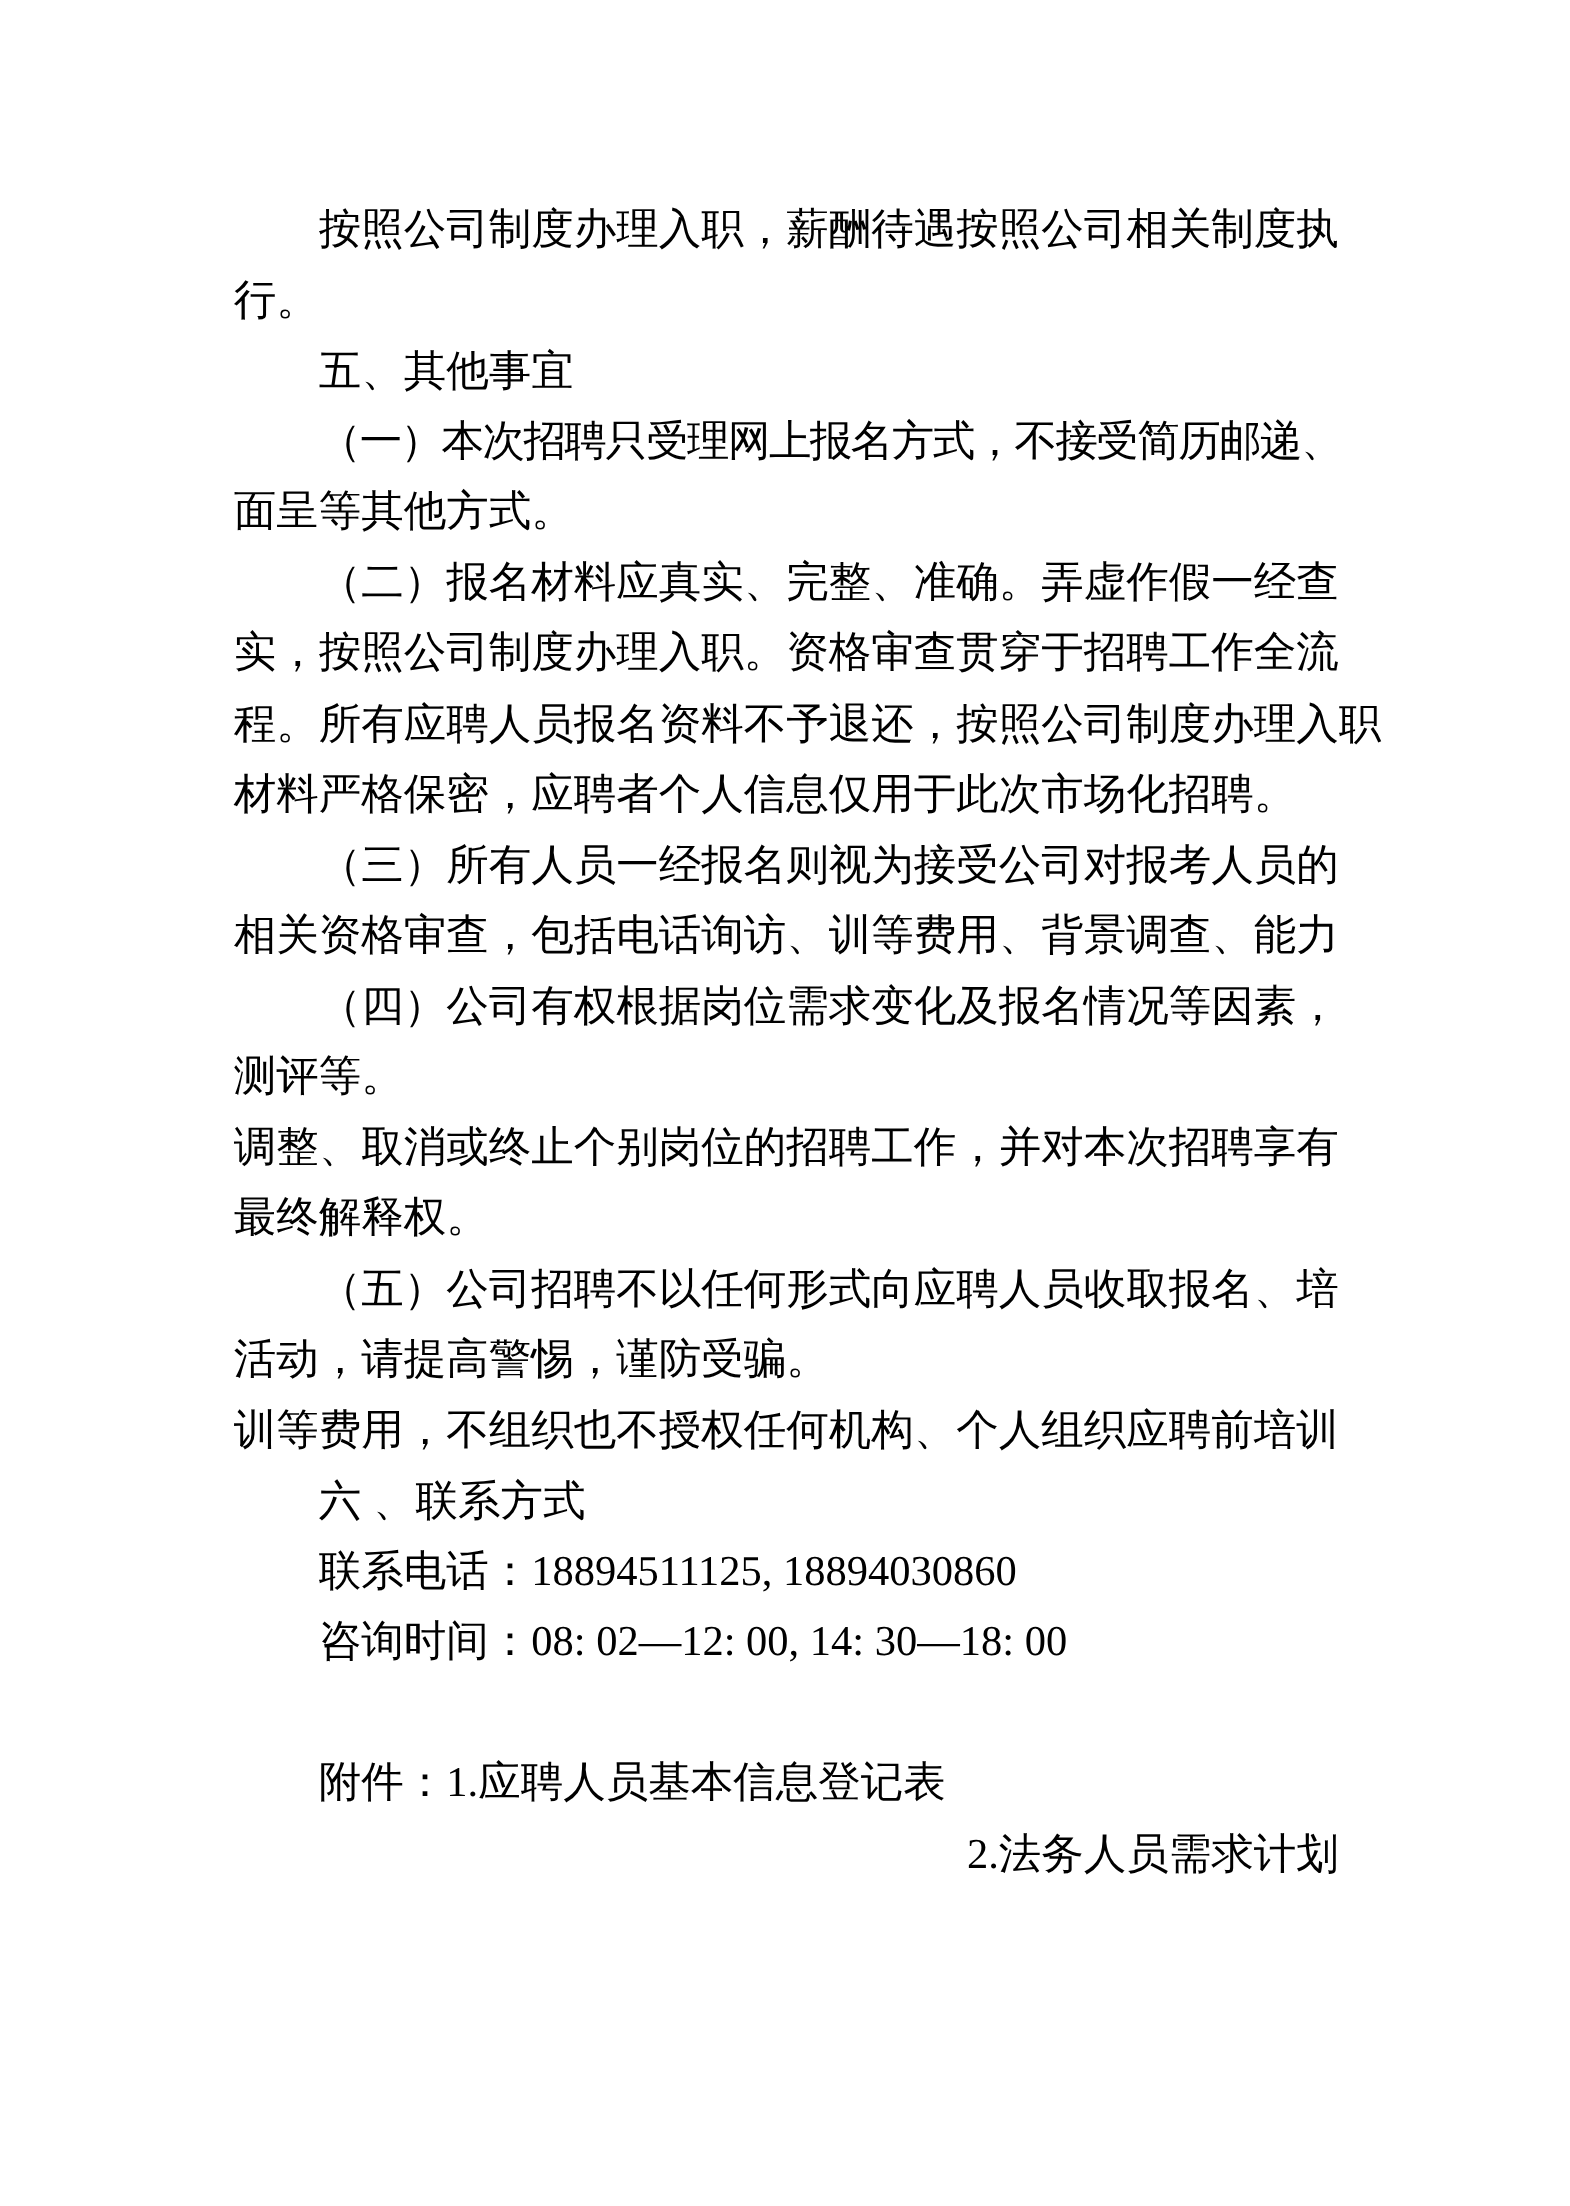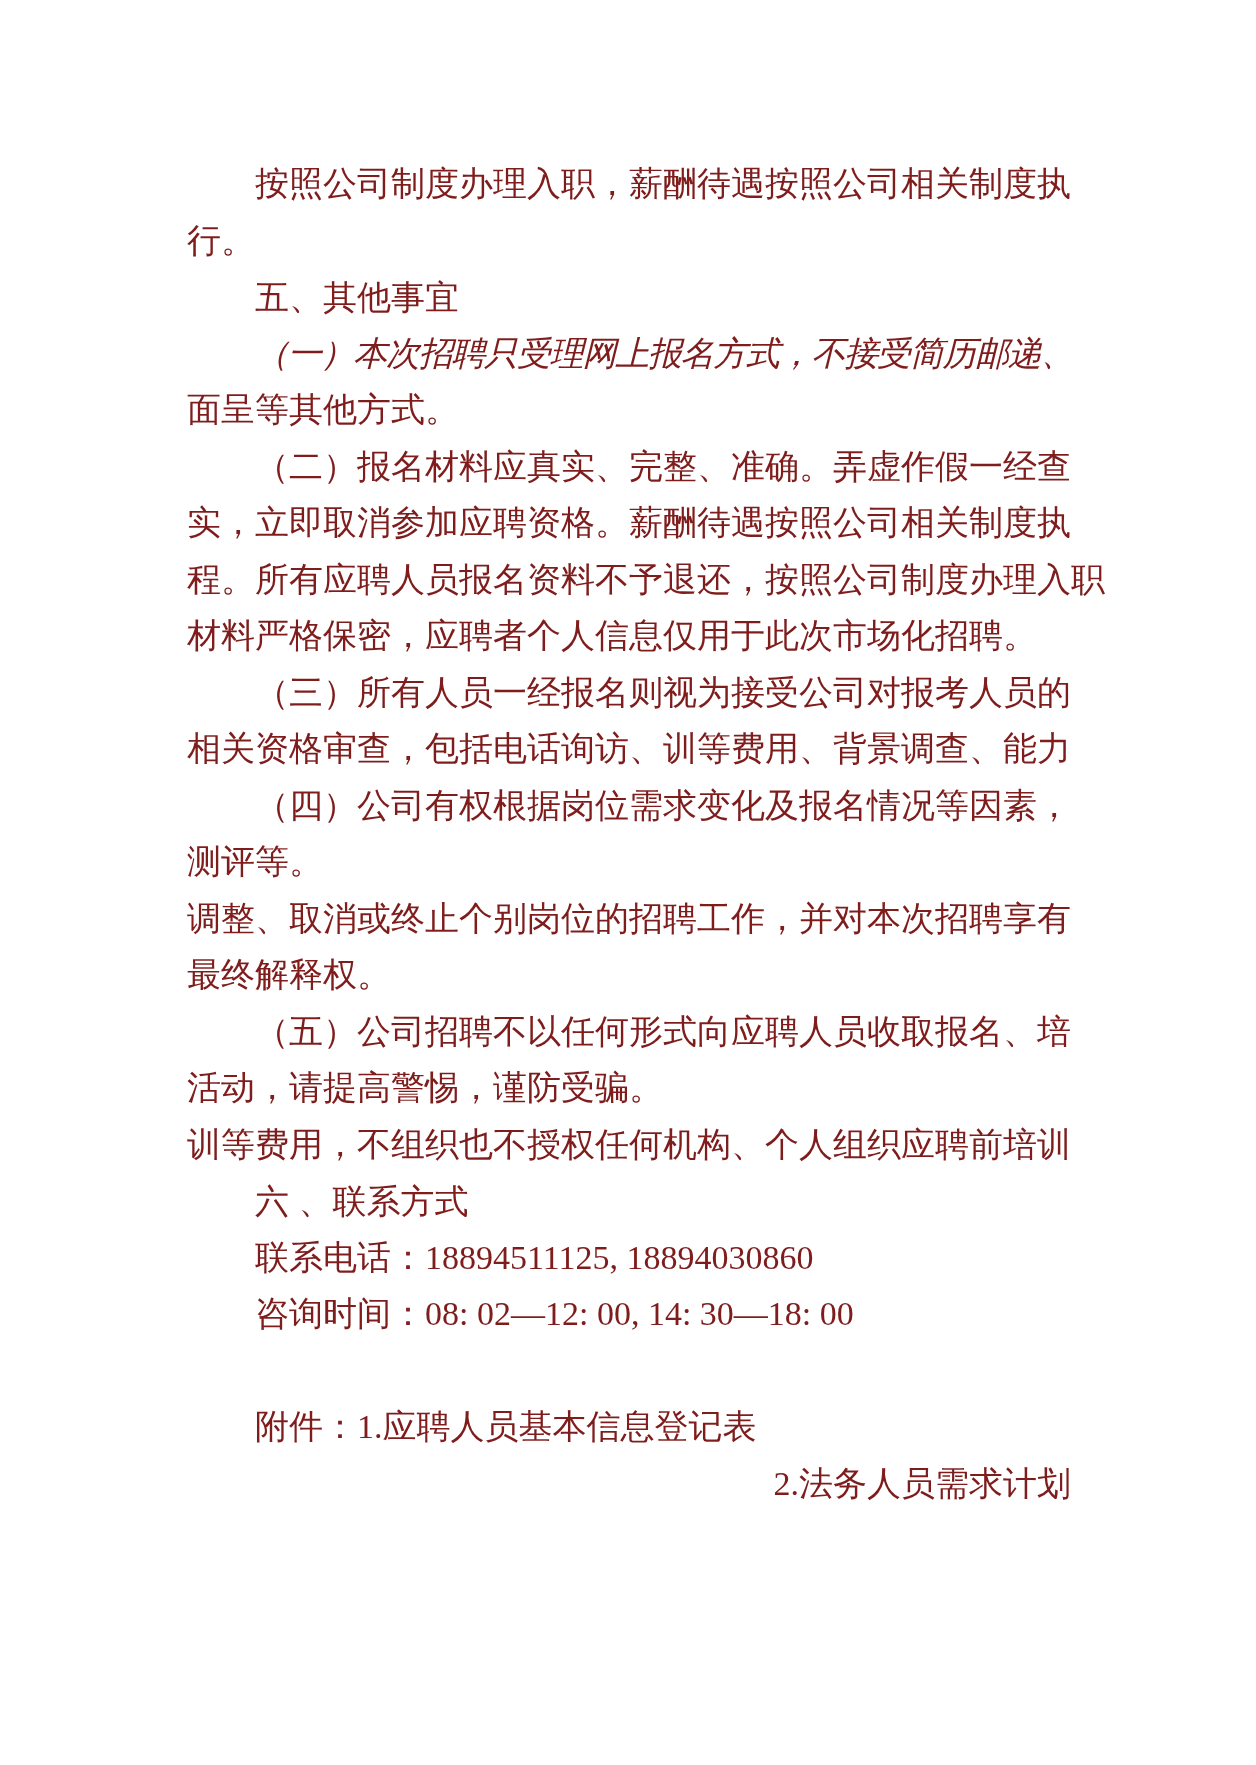--- a/index.html
+++ b/index.html
@@ -1,21 +1,21 @@
 <!DOCTYPE html>
 <html><head>
 <meta charset="utf-8">
 <style>
   html, body { margin: 0; padding: 0; }
   .page {
     position: relative;
     width: 1256px;
     height: 1765px;
     background: #ffffff;
-    color: #7f1d1d;
+    color: #000000;
     font-family: "Liberation Serif", "DejaVu Serif", serif;
     overflow: hidden;
   }
   .content {
     position: absolute;
     left: 187px;
     top: 156px;
     width: 884px;
   }
   .line {
@@ -27,21 +27,20 @@
   }
   .indent { text-indent: 68px; }
   .full {
     text-align: justify;
     text-align-last: justify;
   }
   .squeeze {
     letter-spacing: -1.26px;
     text-align: center;
     text-align-last: left;
-    font-style: italic;
   }
   .heading {
     font-family: "Liberation Sans", "DejaVu Sans", sans-serif;
     font-weight: 400;
   }
   .attach-indent { text-indent: 166px; text-align: right; }
   .spacer { height: 56.5px; }
 </style>
 </head>
 <body>
@@ -51,21 +50,21 @@
 
     <div class="line indent full">按照公司制度办理入职，薪酬待遇按照公司相关制度执</div>
     <div class="line">行。</div>
 
     <div class="line indent heading">五、其他事宜</div>
 
     <div class="line indent squeeze">（一）本次招聘只受理网上报名方式，不接受简历邮递、</div>
     <div class="line">面呈等其他方式。</div>
 
     <div class="line indent full">（二）报名材料应真实、完整、准确。弄虚作假一经查</div>
-    <div class="line full">实，立即取消参加应聘资格。薪酬待遇按照公司相关制度执</div>
+    <div class="line full">实，按照公司制度办理入职。资格审查贯穿于招聘工作全流</div>
     <div class="line full">程。所有应聘人员报名资料不予退还，按照公司制度办理入职</div>
     <div class="line">材料严格保密，应聘者个人信息仅用于此次市场化招聘。</div>
 
     <div class="line indent full">（三）所有人员一经报名则视为接受公司对报考人员的</div>
     <div class="line full">相关资格审查，包括电话询访、训等费用、背景调查、能力</div>
     <div class="line indent full">（四）公司有权根据岗位需求变化及报名情况等因素，</div>
 
     <div class="line">测评等。</div>
     <div class="line full">调整、取消或终止个别岗位的招聘工作，并对本次招聘享有</div>
     <div class="line">最终解释权。</div>

